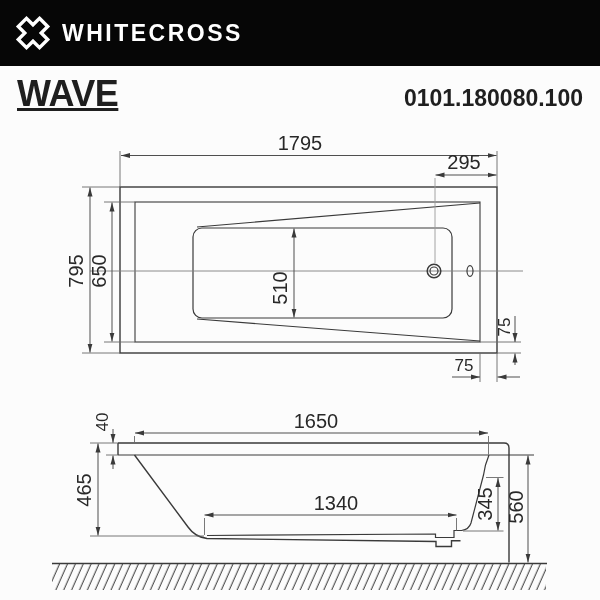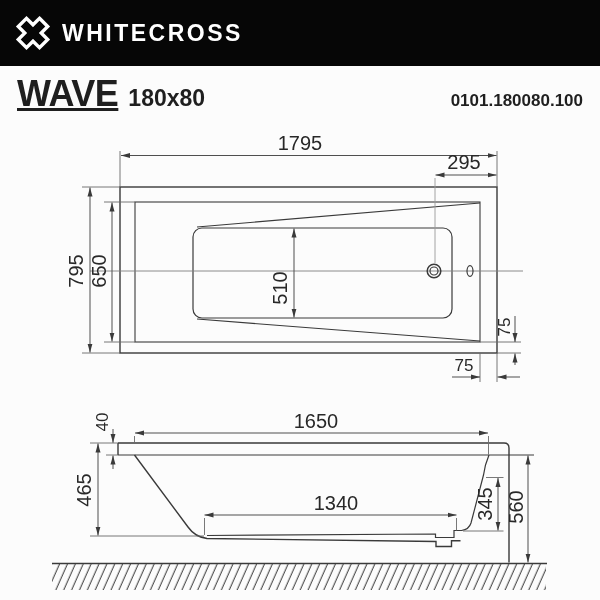--- a/index.html
+++ b/index.html
@@ -17,21 +17,21 @@
     color:#ffffff;font-size:23px;font-weight:600;letter-spacing:2.5px;
     margin-left:9px;white-space:nowrap;
   }
   .titlerow{
     position:absolute;left:0;top:66px;width:600px;height:48px;
     display:flex;align-items:baseline;box-sizing:border-box;
     padding:10px 17px 0 17px;color:#1f1f1f;
   }
   .model{font-size:36px;font-weight:700;letter-spacing:-0.5px;line-height:1;text-decoration:underline;}
   .modelsize{font-size:23px;font-weight:700;margin-left:10px;line-height:1;}
-  .sku{margin-left:auto;font-size:17px;font-weight:700;line-height:1;}
+  .sku{margin-left:auto;font-size:23px;font-weight:700;line-height:1;}
   svg.drawing{position:absolute;left:0;top:0;width:600px;height:600px;}
   svg.drawing text{
     font-family:"Liberation Sans",sans-serif;
     fill:#282828;
   }
   .dimtxt{font-size:20px;}
   .dimtxt-sm{font-size:17px;}
 </style>
 </head>
 <body>
@@ -42,21 +42,20 @@
     <svg class="logo" width="40" height="40" viewBox="0 0 40 40">
       <g transform="rotate(45 20 20)">
         <path d="M14.2 5 H25.8 V14.2 H35 V25.8 H25.8 V35 H14.2 V25.8 H5 V14.2 H14.2 Z" fill="none" stroke="#ffffff" stroke-width="3.4" stroke-linejoin="miter"></path>
       </g>
     </svg>
     <span class="brand">WHITECROSS</span>
   </div>
 
   <div class="titlerow">
     <span class="model">WAVE</span>
-    <span class="modelsize">180x80</span>
     <span class="sku">0101.180080.100</span>
   </div>
 
   <svg class="drawing" viewBox="0 0 600 600">
     <defs>
       <marker id="mE" markerUnits="userSpaceOnUse" markerWidth="10" markerHeight="6" refX="9" refY="3" orient="auto">
         <path d="M0,0.5 L9,3 L0,5.5 Z" fill="#3a3a3a"></path>
       </marker>
       <marker id="mS" markerUnits="userSpaceOnUse" markerWidth="10" markerHeight="6" refX="1" refY="3" orient="auto">
         <path d="M10,0.5 L1,3 L10,5.5 Z" fill="#3a3a3a"></path>

